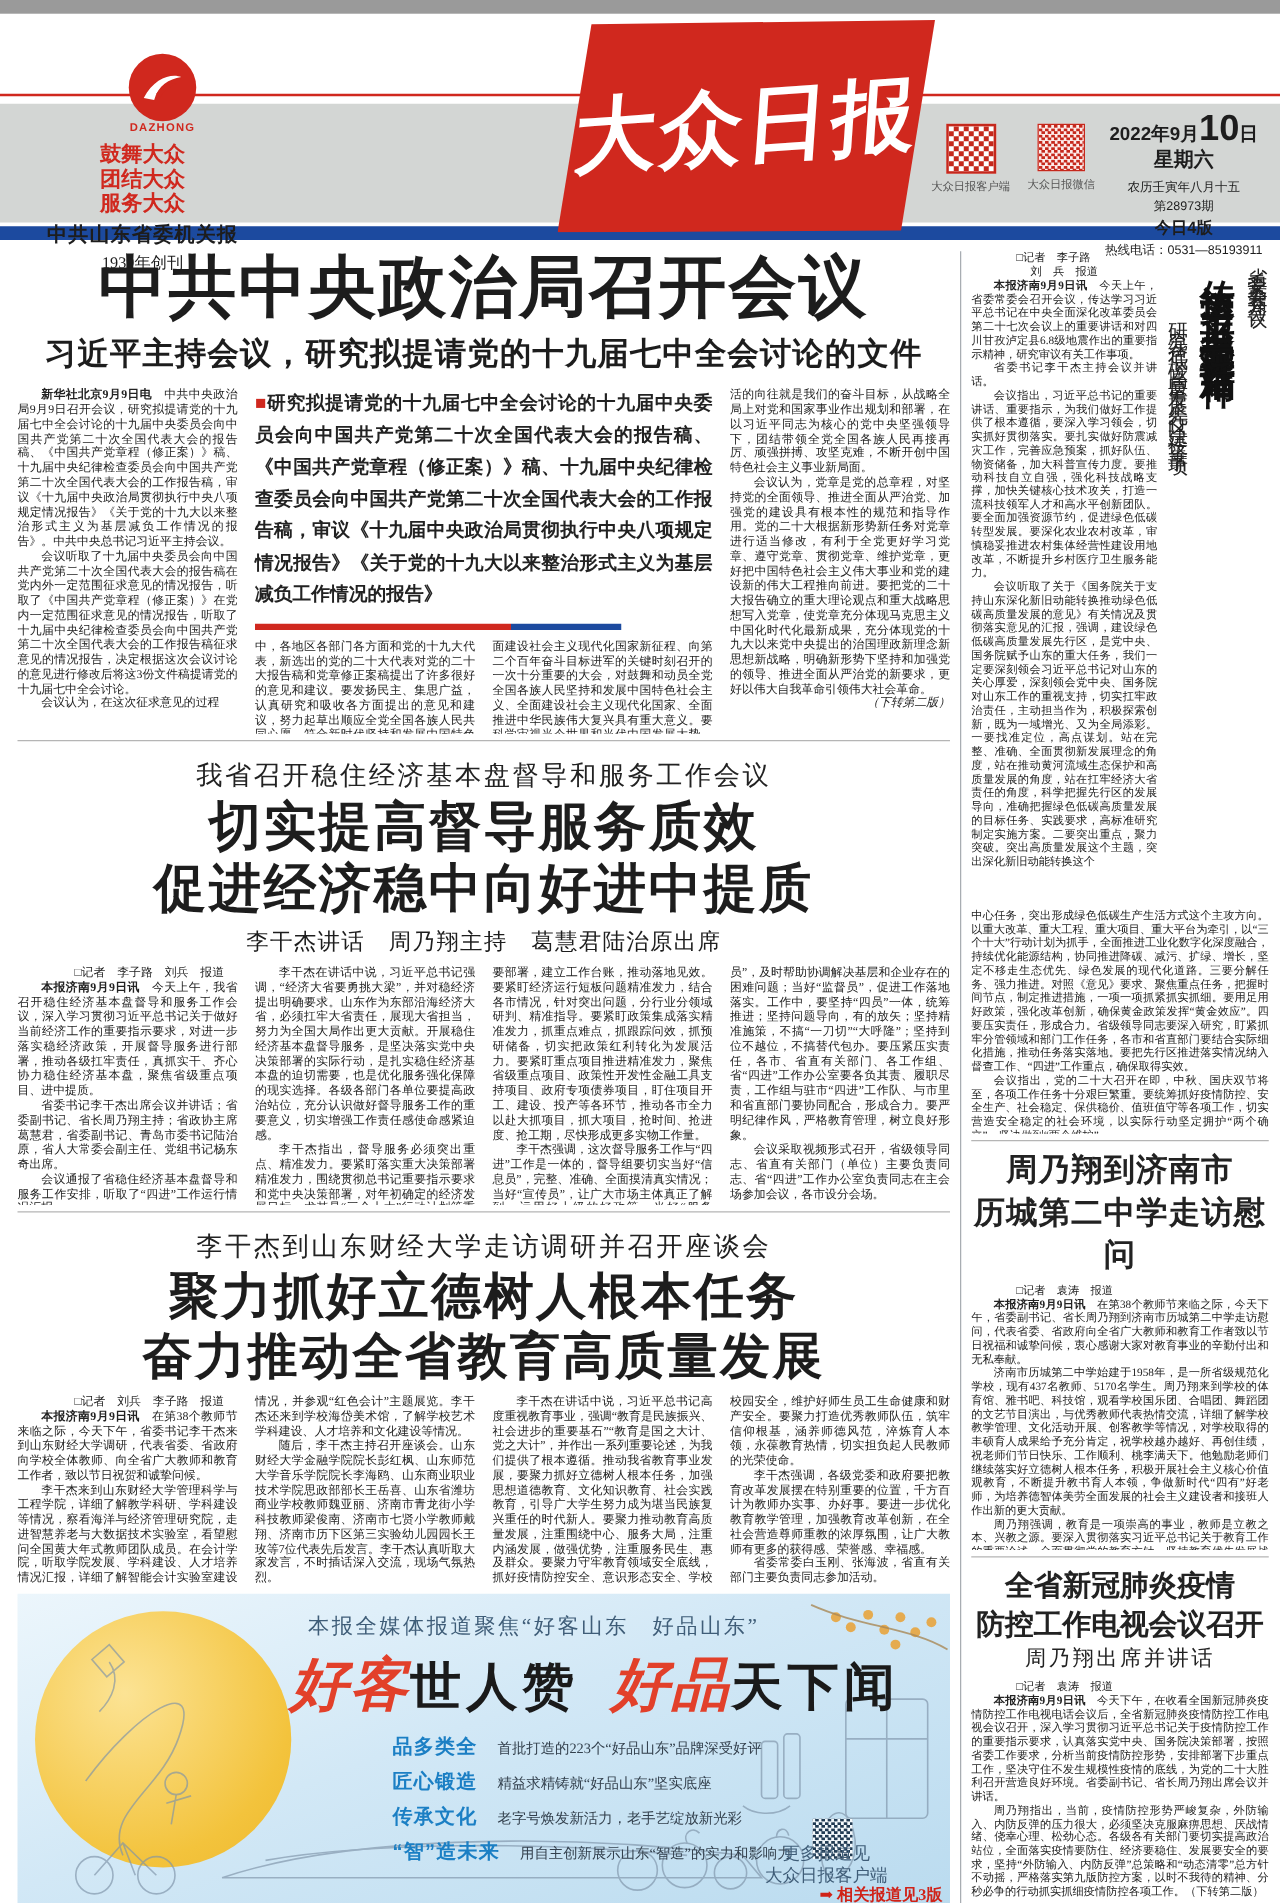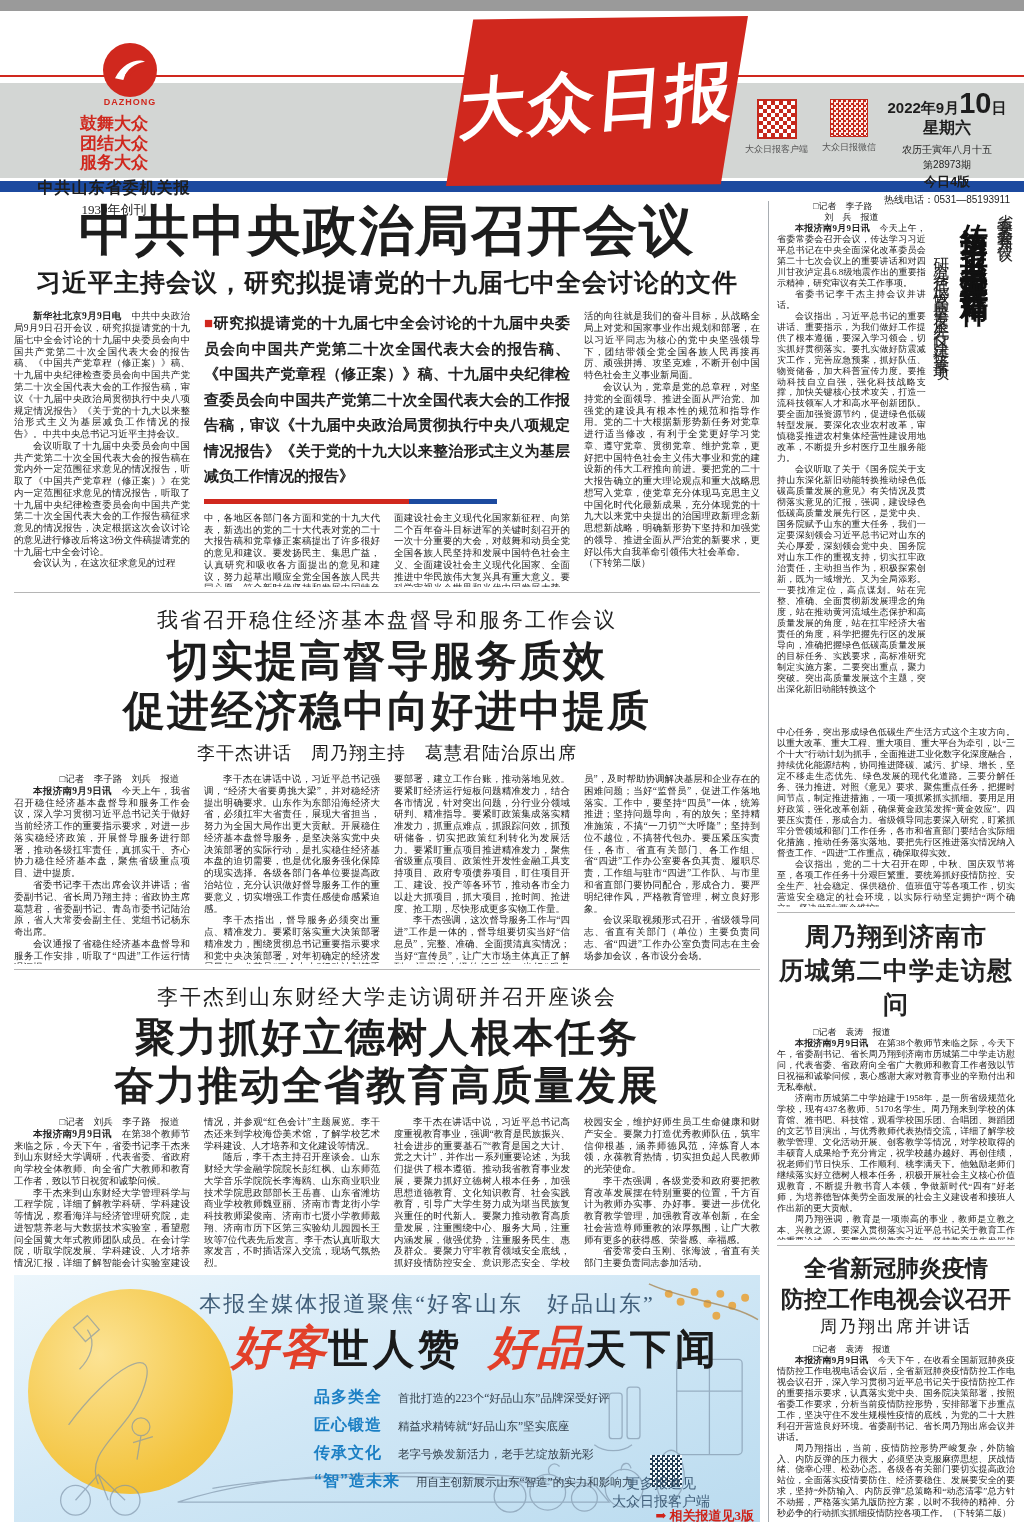--- a/index.html
+++ b/index.html
@@ -35,21 +35,21 @@
   .d-pages{font-size:13px;font-weight:bold;margin-top:1px;}
   .d-hot{font-size:10px;margin-top:2px;white-space:nowrap;}
   
   .content{display:grid;grid-template-columns:746px 1px 238px;column-gap:8px;padding:6px 11px 0 14px;}
   .vrule{background:#a8adb2;width:1px;}
   .divider{border:0;border-top:1px solid #b5b5b5;margin:5px 0;}
   p{margin:0;text-indent:2em;}
   .noind{text-indent:0;}
   .rep{text-indent:1em;padding-left:36px;}
   .bodytxt{font-size:9.5px;line-height:1.24;text-align:justify;color:#222;gap:23px;}
-  .cont-line{font-size:9.5px;}
+  .cont-line{text-align:right;font-size:9.5px;font-style:italic;}
   
   .art-top{height:386px;overflow:hidden;}
   .h-top{font-size:54px;font-weight:900;text-align:center;font-family:"Liberation Sans","DejaVu Sans",sans-serif;letter-spacing:2px;margin:0 0 6px;line-height:1.1;}
   .h-sub{font-size:25px;font-weight:bold;text-align:center;margin:0 0 12px;letter-spacing:1px;}
   .top-body{display:grid;grid-template-columns:176px 1fr 176px;column-gap:14px;}
   .boxsum{font-size:15px;font-weight:bold;line-height:1.7;text-align:justify;}
   .boxsq{color:#d0281e;}
   .redblue{height:5px;width:80%;margin:9px 0;background:linear-gradient(90deg,#d0281e 0 70%,#1c4a9f 70% 100%);}
   .mid2{column-count:2;column-gap:14px;}
   
@@ -75,21 +75,21 @@
   .h-school{font-size:25px;font-weight:bold;text-align:center;line-height:1.35;letter-spacing:1px;margin:2px 0 6px;}
   .covid{height:292px;overflow:hidden;}
   .h-covid{font-size:23px;font-weight:bold;text-align:center;font-family:"Liberation Sans","DejaVu Sans",sans-serif;line-height:1.35;margin:2px 0 2px;}
   .h-covid-sub{font-size:17px;text-align:center;margin:2px 0 6px;font-weight:normal;letter-spacing:2px;}
   
   .ad{position:relative;height:252px;margin-top:8px;overflow:hidden;
       background:linear-gradient(160deg,#ecf6fc 0%,#d2e8f6 45%,#badbef 100%);}
   .moon{position:absolute;left:14px;top:14px;width:205px;height:205px;border-radius:50%;
         background:radial-gradient(circle at 35% 32%,#fce394,#f3c33c 70%,#edb82e);}
   .ad-lineart{position:absolute;left:0;top:0;width:100%;height:100%;}
-  .ad-top{position:absolute;left:140px;right:60px;top:14px;text-align:center;font-size:22px;color:#3f5d78;letter-spacing:2px;}
+  .ad-top{position:absolute;left:140px;right:60px;top:14px;text-align:center;font-size:17px;color:#3f5d78;letter-spacing:2px;}
   .ad-title{position:absolute;left:150px;right:40px;top:42px;text-align:right;white-space:nowrap;}
   .ad-red{color:#e2402a;font-size:46px;font-weight:bold;font-style:italic;letter-spacing:2px;}
   .ad-black{font-size:41px;font-weight:900;letter-spacing:4px;color:#1a1a1a;}
   .ad-gap{display:inline-block;width:26px;}
   .ad-items{position:absolute;left:300px;top:112px;}
   .ad-item{margin-bottom:7px;white-space:nowrap;}
   .ad-label{color:#1b7fc4;font-weight:900;font-size:16px;font-family:"Liberation Sans",sans-serif;letter-spacing:1px;}
   .ad-itext{font-size:11.5px;color:#33404d;margin-left:12px;}
   .ad-qr{position:absolute;right:78px;bottom:40px;width:32px;height:32px;background:#f5fafd;
          background-image:repeating-conic-gradient(#203a52 0% 25%,#f5fafd 0% 50%);background-size:5px 5px;}

